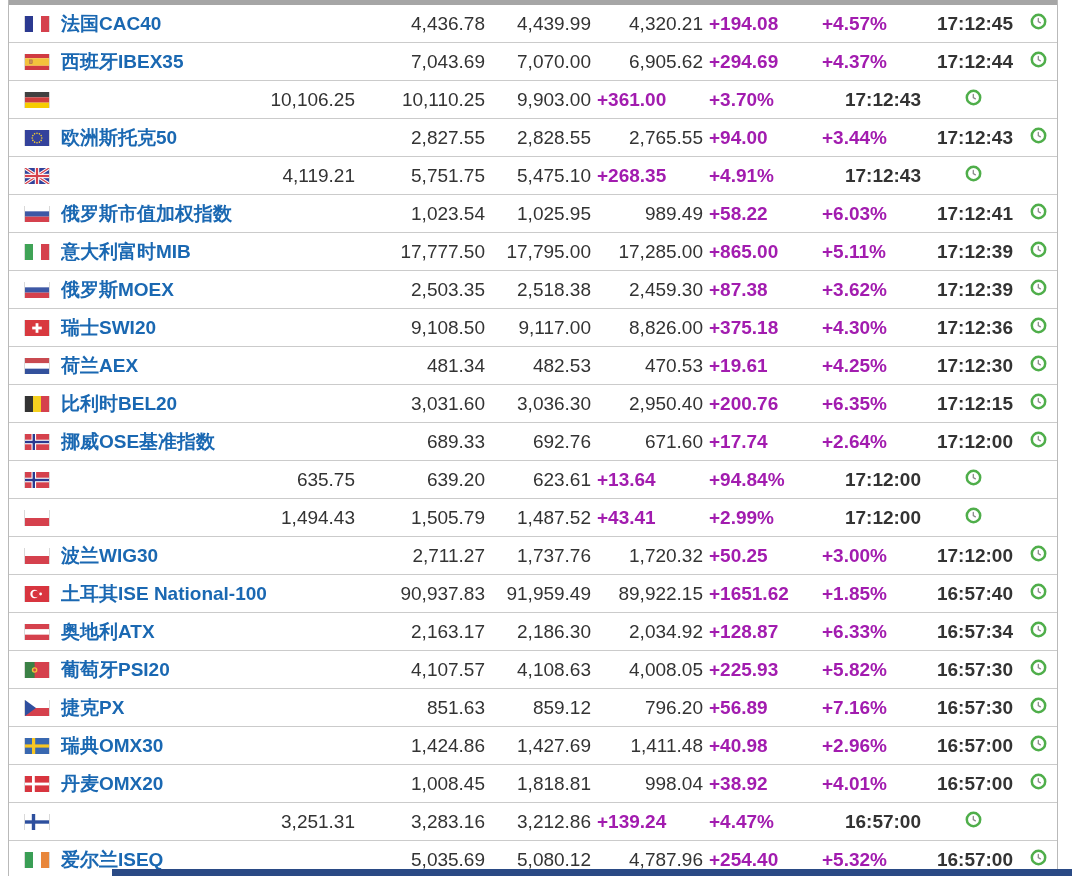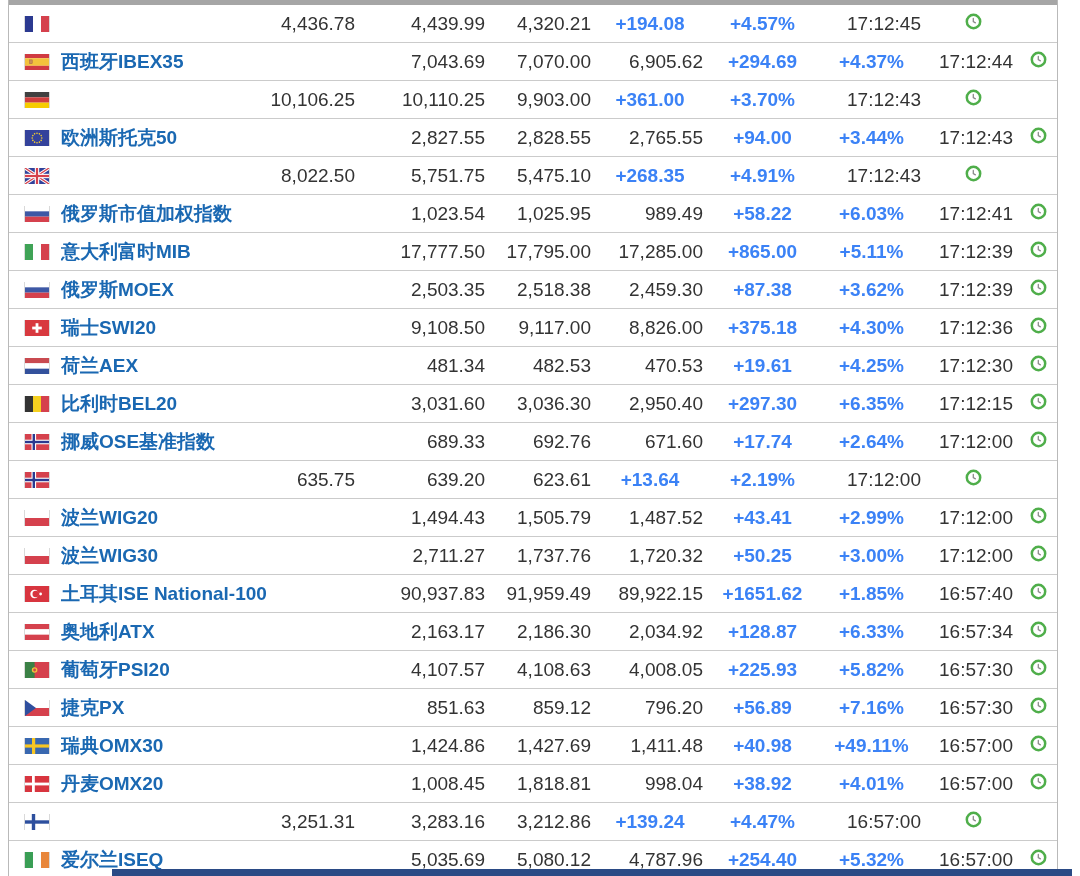--- a/index.html
+++ b/index.html
@@ -24,42 +24,43 @@
   }
   .cell{white-space:nowrap;overflow:hidden;}
   .flag-cell{padding-left:16px;display:flex;align-items:center;}
   .flag{
     display:inline-block;width:24px;height:16px;line-height:0;
     box-shadow:0 0 0 1px rgba(0,0,0,0.15);
     background:#fff;
   }
   .name-cell{font-size:19px;font-weight:bold;color:#1a68b2;cursor:pointer;}
   .num{font-size:19px;color:#333;text-align:right;padding-right:6px;}
-  .chg{font-size:19px;font-weight:bold;color:#3b82f6;text-align:center;padding-right:6px;}
-  .time{font-size:19px;color:#333;text-align:right;padding-right:6px;}
+  .chg{font-size:19px;font-weight:bold;color:#a21caf;text-align:left;padding-right:6px;}
+  .time{font-size:19px;color:#333;text-align:right;padding-right:6px;font-weight:bold;}
   .clock-cell{display:flex;justify-content:center;align-items:center;}
   .bottom-bar{
     position:absolute;left:112px;bottom:0;width:960px;height:7px;
     background:#2a4a85;z-index:5;
   }
 </style>
 </head>
 <body>
 
 <div class="table-wrap">
   <div class="top-bar"></div>
   <div id="rows-container">
       <div class="row">
     <div class="cell flag-cell">
       <span class="flag"><svg width="24" height="16" viewBox="0 0 24 16">
               <rect width="8" height="16" fill="#2b3990"></rect>
               <rect x="8" width="8" height="16" fill="#fff"></rect>
               <rect x="16" width="8" height="16" fill="#d5414d"></rect>
             </svg></span>
     </div>
+    <div class="cell name-cell">法国CAC40</div>
     <div class="cell num">4,436.78</div>
     <div class="cell num">4,439.99</div>
     <div class="cell num">4,320.21</div>
     <div class="cell chg">+194.08</div>
     <div class="cell chg">+4.57%</div>
     <div class="cell time">17:12:45</div>
     <div class="cell clock-cell">
       <span>
         <svg width="17" height="17" viewBox="0 0 17 17">
           <circle cx="8.5" cy="8.5" r="6.7" fill="#ffffff" stroke="#4fae4a" stroke-width="2.5"></circle>
@@ -157,21 +158,21 @@
       <span class="flag"><svg width="24" height="16" viewBox="0 0 24 16">
               <rect width="24" height="16" fill="#31429b"></rect>
               <path d="M0 0L24 16M24 0L0 16" stroke="#fff" stroke-width="3.2"></path>
               <path d="M0 0L24 16M24 0L0 16" stroke="#d5414d" stroke-width="1.3"></path>
               <rect x="9.8" width="4.4" height="16" fill="#fff"></rect>
               <rect y="5.8" width="24" height="4.4" fill="#fff"></rect>
               <rect x="10.9" width="2.2" height="16" fill="#d5414d"></rect>
               <rect y="6.9" width="24" height="2.2" fill="#d5414d"></rect>
             </svg></span>
     </div>
-    <div class="cell num">8,022.50</div>
+    <div class="cell num">4,119.21</div>
     <div class="cell num">5,751.75</div>
     <div class="cell num">5,475.10</div>
     <div class="cell chg">+268.35</div>
     <div class="cell chg">+4.91%</div>
     <div class="cell time">17:12:43</div>
     <div class="cell clock-cell">
       <span>
         <svg width="17" height="17" viewBox="0 0 17 17">
           <circle cx="8.5" cy="8.5" r="6.7" fill="#ffffff" stroke="#4fae4a" stroke-width="2.5"></circle>
           <path d="M8.3 5.4v3.3l2.1 1.1" fill="none" stroke="#8a8a8a" stroke-width="1.3" stroke-linecap="round"></path>
@@ -304,21 +305,21 @@
       <span class="flag"><svg width="24" height="16" viewBox="0 0 24 16">
               <rect width="8" height="16" fill="#333333"></rect>
               <rect x="8" width="8" height="16" fill="#f5d020"></rect>
               <rect x="16" width="8" height="16" fill="#d5414d"></rect>
             </svg></span>
     </div>
     <div class="cell name-cell">比利时BEL20</div>
     <div class="cell num">3,031.60</div>
     <div class="cell num">3,036.30</div>
     <div class="cell num">2,950.40</div>
-    <div class="cell chg">+297.30</div>
+    <div class="cell chg">+200.76</div>
     <div class="cell chg">+6.35%</div>
     <div class="cell time">17:12:15</div>
     <div class="cell clock-cell">
       <span>
         <svg width="17" height="17" viewBox="0 0 17 17">
           <circle cx="8.5" cy="8.5" r="6.7" fill="#ffffff" stroke="#4fae4a" stroke-width="2.5"></circle>
           <path d="M8.3 5.4v3.3l2.1 1.1" fill="none" stroke="#8a8a8a" stroke-width="1.3" stroke-linecap="round"></path>
         </svg>
       </span>
     </div>
@@ -356,39 +357,38 @@
               <rect x="6.5" width="4.6" height="16" fill="#fff"></rect>
               <rect y="5.7" width="24" height="4.6" fill="#fff"></rect>
               <rect x="7.6" width="2.4" height="16" fill="#2b3990"></rect>
               <rect y="6.8" width="24" height="2.4" fill="#2b3990"></rect>
             </svg></span>
     </div>
     <div class="cell num">635.75</div>
     <div class="cell num">639.20</div>
     <div class="cell num">623.61</div>
     <div class="cell chg">+13.64</div>
-    <div class="cell chg">+2.19%</div>
+    <div class="cell chg">+94.84%</div>
     <div class="cell time">17:12:00</div>
     <div class="cell clock-cell">
       <span>
         <svg width="17" height="17" viewBox="0 0 17 17">
           <circle cx="8.5" cy="8.5" r="6.7" fill="#ffffff" stroke="#4fae4a" stroke-width="2.5"></circle>
           <path d="M8.3 5.4v3.3l2.1 1.1" fill="none" stroke="#8a8a8a" stroke-width="1.3" stroke-linecap="round"></path>
         </svg>
       </span>
     </div>
   </div>
       <div class="row">
     <div class="cell flag-cell">
       <span class="flag"><svg width="24" height="16" viewBox="0 0 24 16">
               <rect width="24" height="8" fill="#ffffff"></rect>
               <rect y="8" width="24" height="8" fill="#d5414d"></rect>
             </svg></span>
     </div>
-    <div class="cell name-cell">波兰WIG20</div>
     <div class="cell num">1,494.43</div>
     <div class="cell num">1,505.79</div>
     <div class="cell num">1,487.52</div>
     <div class="cell chg">+43.41</div>
     <div class="cell chg">+2.99%</div>
     <div class="cell time">17:12:00</div>
     <div class="cell clock-cell">
       <span>
         <svg width="17" height="17" viewBox="0 0 17 17">
           <circle cx="8.5" cy="8.5" r="6.7" fill="#ffffff" stroke="#4fae4a" stroke-width="2.5"></circle>
@@ -524,21 +524,21 @@
               <rect width="24" height="16" fill="#3968b0"></rect>
               <rect x="7" width="3.2" height="16" fill="#f8c622"></rect>
               <rect y="6.4" width="24" height="3.2" fill="#f8c622"></rect>
             </svg></span>
     </div>
     <div class="cell name-cell">瑞典OMX30</div>
     <div class="cell num">1,424.86</div>
     <div class="cell num">1,427.69</div>
     <div class="cell num">1,411.48</div>
     <div class="cell chg">+40.98</div>
-    <div class="cell chg">+49.11%</div>
+    <div class="cell chg">+2.96%</div>
     <div class="cell time">16:57:00</div>
     <div class="cell clock-cell">
       <span>
         <svg width="17" height="17" viewBox="0 0 17 17">
           <circle cx="8.5" cy="8.5" r="6.7" fill="#ffffff" stroke="#4fae4a" stroke-width="2.5"></circle>
           <path d="M8.3 5.4v3.3l2.1 1.1" fill="none" stroke="#8a8a8a" stroke-width="1.3" stroke-linecap="round"></path>
         </svg>
       </span>
     </div>
   </div>

